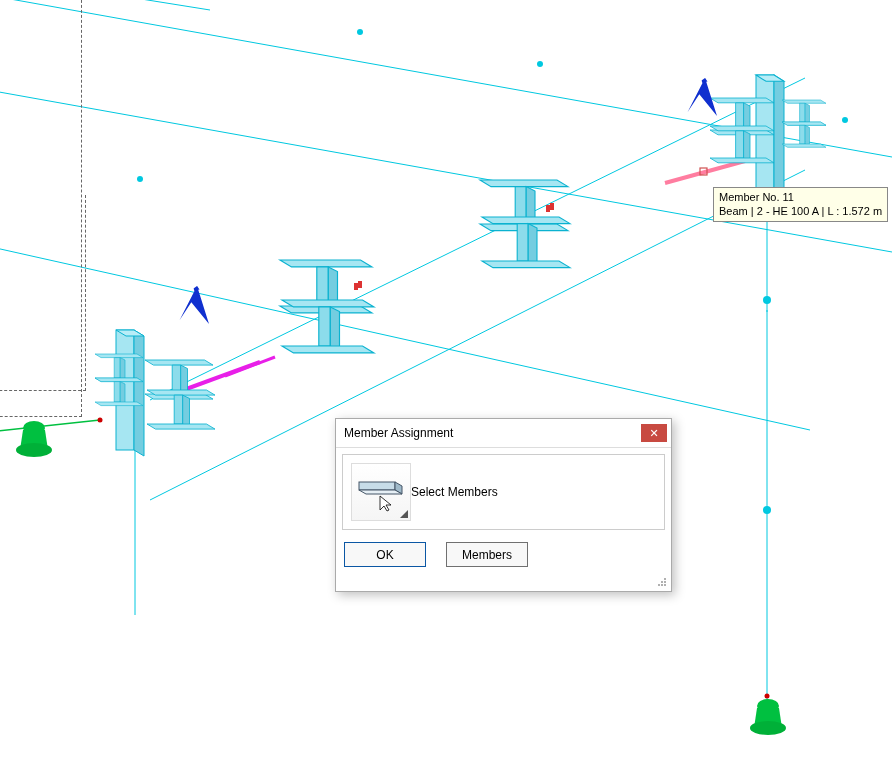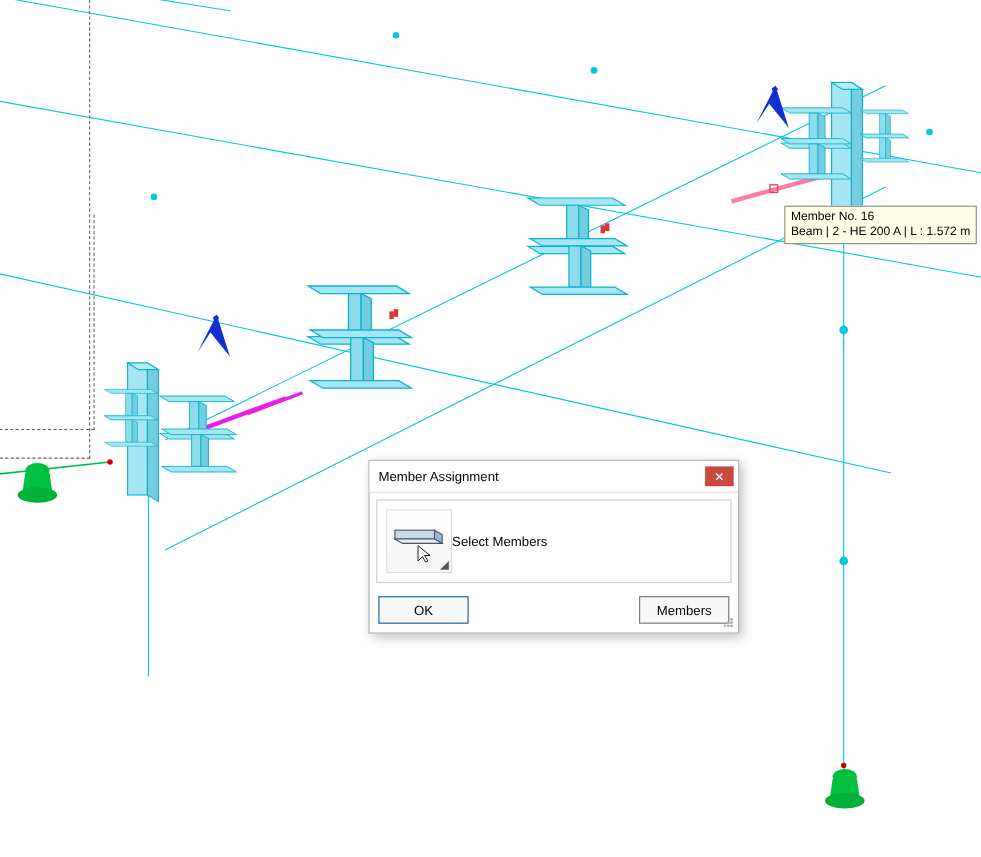--- a/index.html
+++ b/index.html
@@ -151,23 +151,23 @@
     border:1px solid #aaa;
     background:#fdfdfd;
     display:flex;align-items:center;justify-content:center;
     cursor:pointer;
     color:#c22;
     font-weight:bold;
     font-size:14px;
   }
   .btnrow {
     display:flex;
-    justify-content:space-between;
+    justify-content:flex-start;
     gap:20px;
-    padding:6px 8px 8px;
+    padding:6px 8px 24px;
   }
   .btn {
     min-width:80px;
     height:23px;
     border:1px solid #707070;
     background:#f8f8f8;
     font-size:12px;
     display:inline-flex;
     align-items:center;
     justify-content:center;
@@ -304,22 +304,22 @@
         <use href="#arrowhead"></use>
       </svg>
   </div>
   <div class="arrow" style="left:678px; top:90px; transform:rotate(55deg)">
     <svg width="50" height="40">
         <use href="#arrowhead"></use>
       </svg>
   </div>
 
   <div class="tooltip" style="left:713px; top:187px;">
-    <div>Member No. 16</div>
-    <div>Beam | 2 - HE 200 A | L : 1.572 m</div>
+    <div>Member No. 11</div>
+    <div>Beam | 2 - HE 100 A | L : 1.572 m</div>
   </div>
 </div>
 
 <div class="dialog">
   <div class="titlebar">
     <span class="title">Member Assignment</span>
     <span class="close">
       <span>✕</span>
     </span>
   </div>

